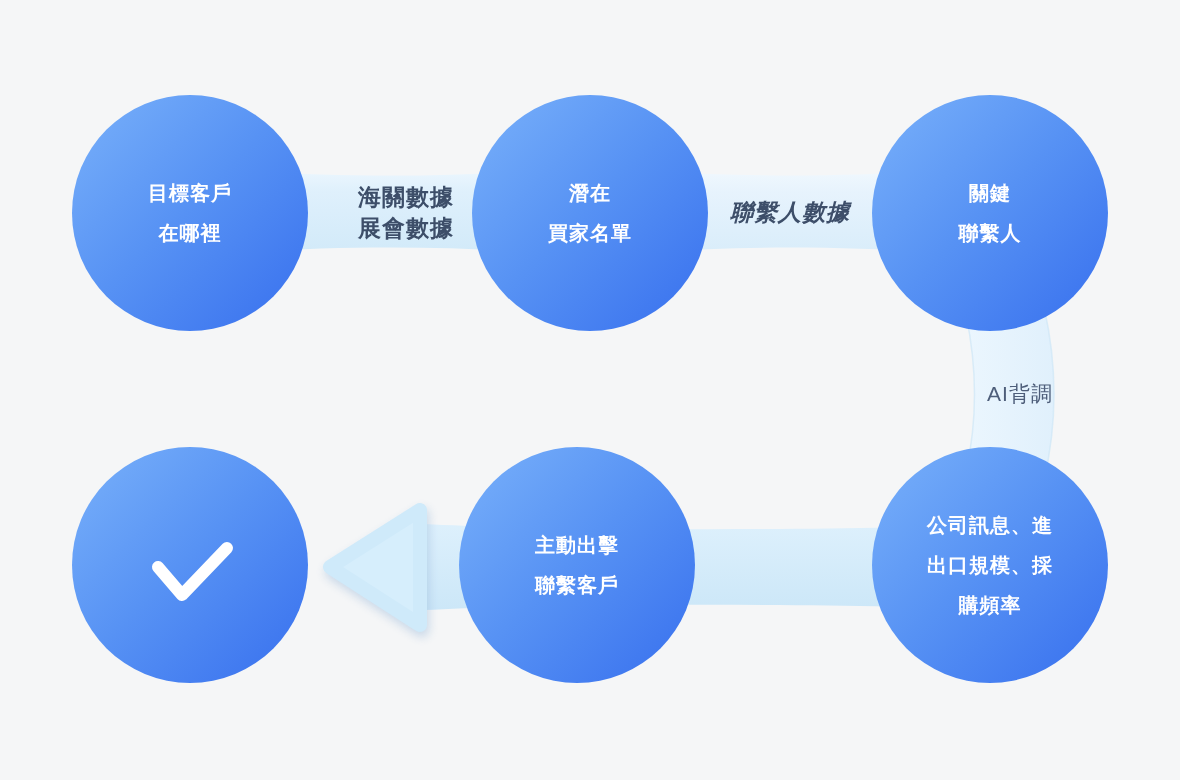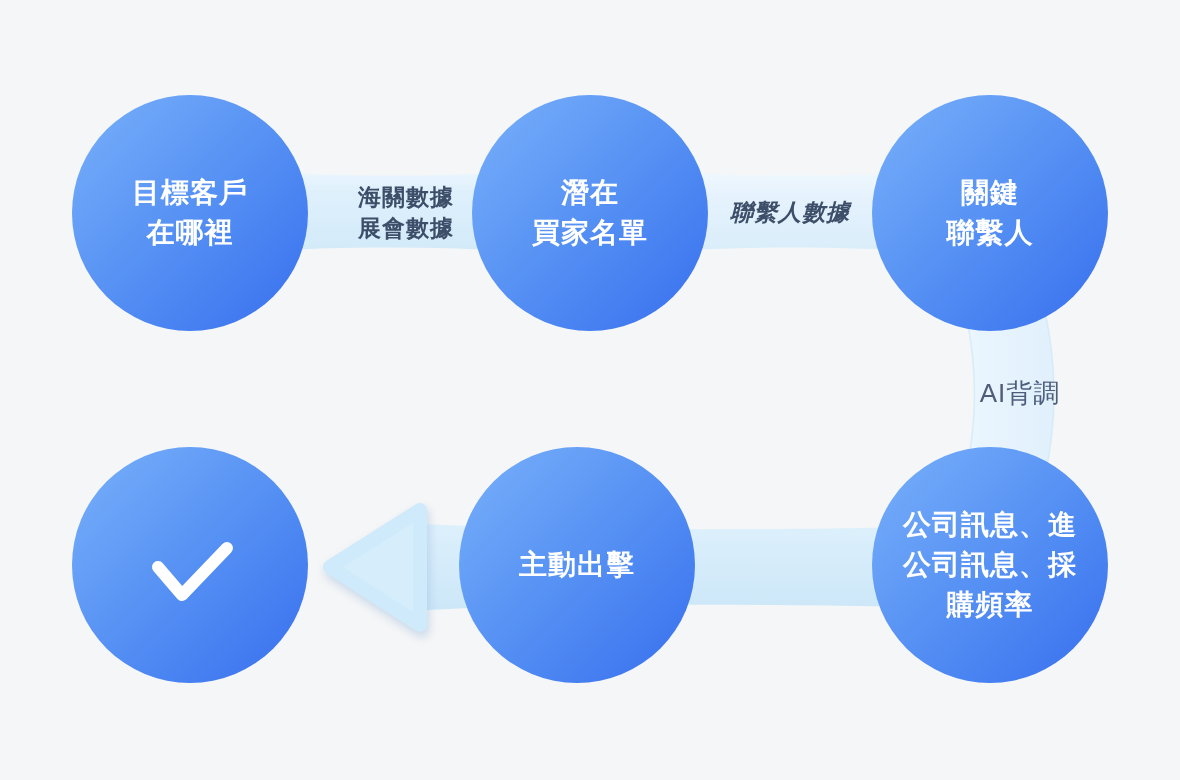--- a/index.html
+++ b/index.html
@@ -9,30 +9,30 @@
     font-family:"Liberation Sans","DejaVu Sans",sans-serif;
   }
   .layer-svg { position:absolute; left:0; top:0; width:1180px; height:780px; z-index:0; }
   .circle {
     position:absolute; width:236px; height:236px; border-radius:50%;
     background:linear-gradient(135deg,#79B1FA 0%,#5792F4 48%,#376FEE 100%);
     display:flex; flex-direction:column; align-items:center; justify-content:center;
     z-index:2; text-align:center;
   }
   .circle-line {
-    color:#FFFFFF; font-size:28px; font-weight:700; line-height:40px;
+    color:#FFFFFF; font-size:20px; font-weight:700; line-height:40px;
     letter-spacing:1px; white-space:nowrap;
   }
   .connector-label {
     position:absolute; z-index:3; transform:translate(-50%,-50%);
     color:#3D4E69; font-size:23px; font-weight:600; line-height:31px;
     letter-spacing:1px; text-align:center; white-space:nowrap;
   }
   .connector-label.ai {
-    color:#4E5E7A; font-size:26px; font-weight:500;
+    color:#4E5E7A; font-size:21px; font-weight:500;
   }
   .check-svg { display:block; }
 </style>
 </head>
 <body>
 
 <div class="stage">
 
   <svg class="layer-svg" viewBox="0 0 1180 780">
     <defs>
@@ -83,25 +83,26 @@
   </div>
 
   <div class="circle" style="left:72px; top:447px;">
     <svg class="check-svg" width="236" height="236" viewBox="0 0 236 236">
       <polyline points="86,120 110,148 155,101" fill="none" stroke="#FFFFFF" stroke-width="12" stroke-linecap="round" stroke-linejoin="round"></polyline>
     </svg>
   </div>
 
   <div class="circle" style="left:459px; top:447px;">
     <div class="circle-line">主動出擊</div>
+    <div class="circle-line">聯繫客戶</div>
   </div>
 
   <div class="circle" style="left:872px; top:447px;">
     <div class="circle-line">公司訊息、進</div>
-    <div class="circle-line">公司訊息、採</div>
+    <div class="circle-line">出口規模、採</div>
     <div class="circle-line">購頻率</div>
   </div>
 
   <div class="connector-label" style="left:406px; top:213px;">
     <div>海關數據</div>
     <div>展會數據</div>
   </div>
 
   <div class="connector-label" style="left:790px; top:212px;font-style:italic;">
     <div>聯繫人數據</div>

